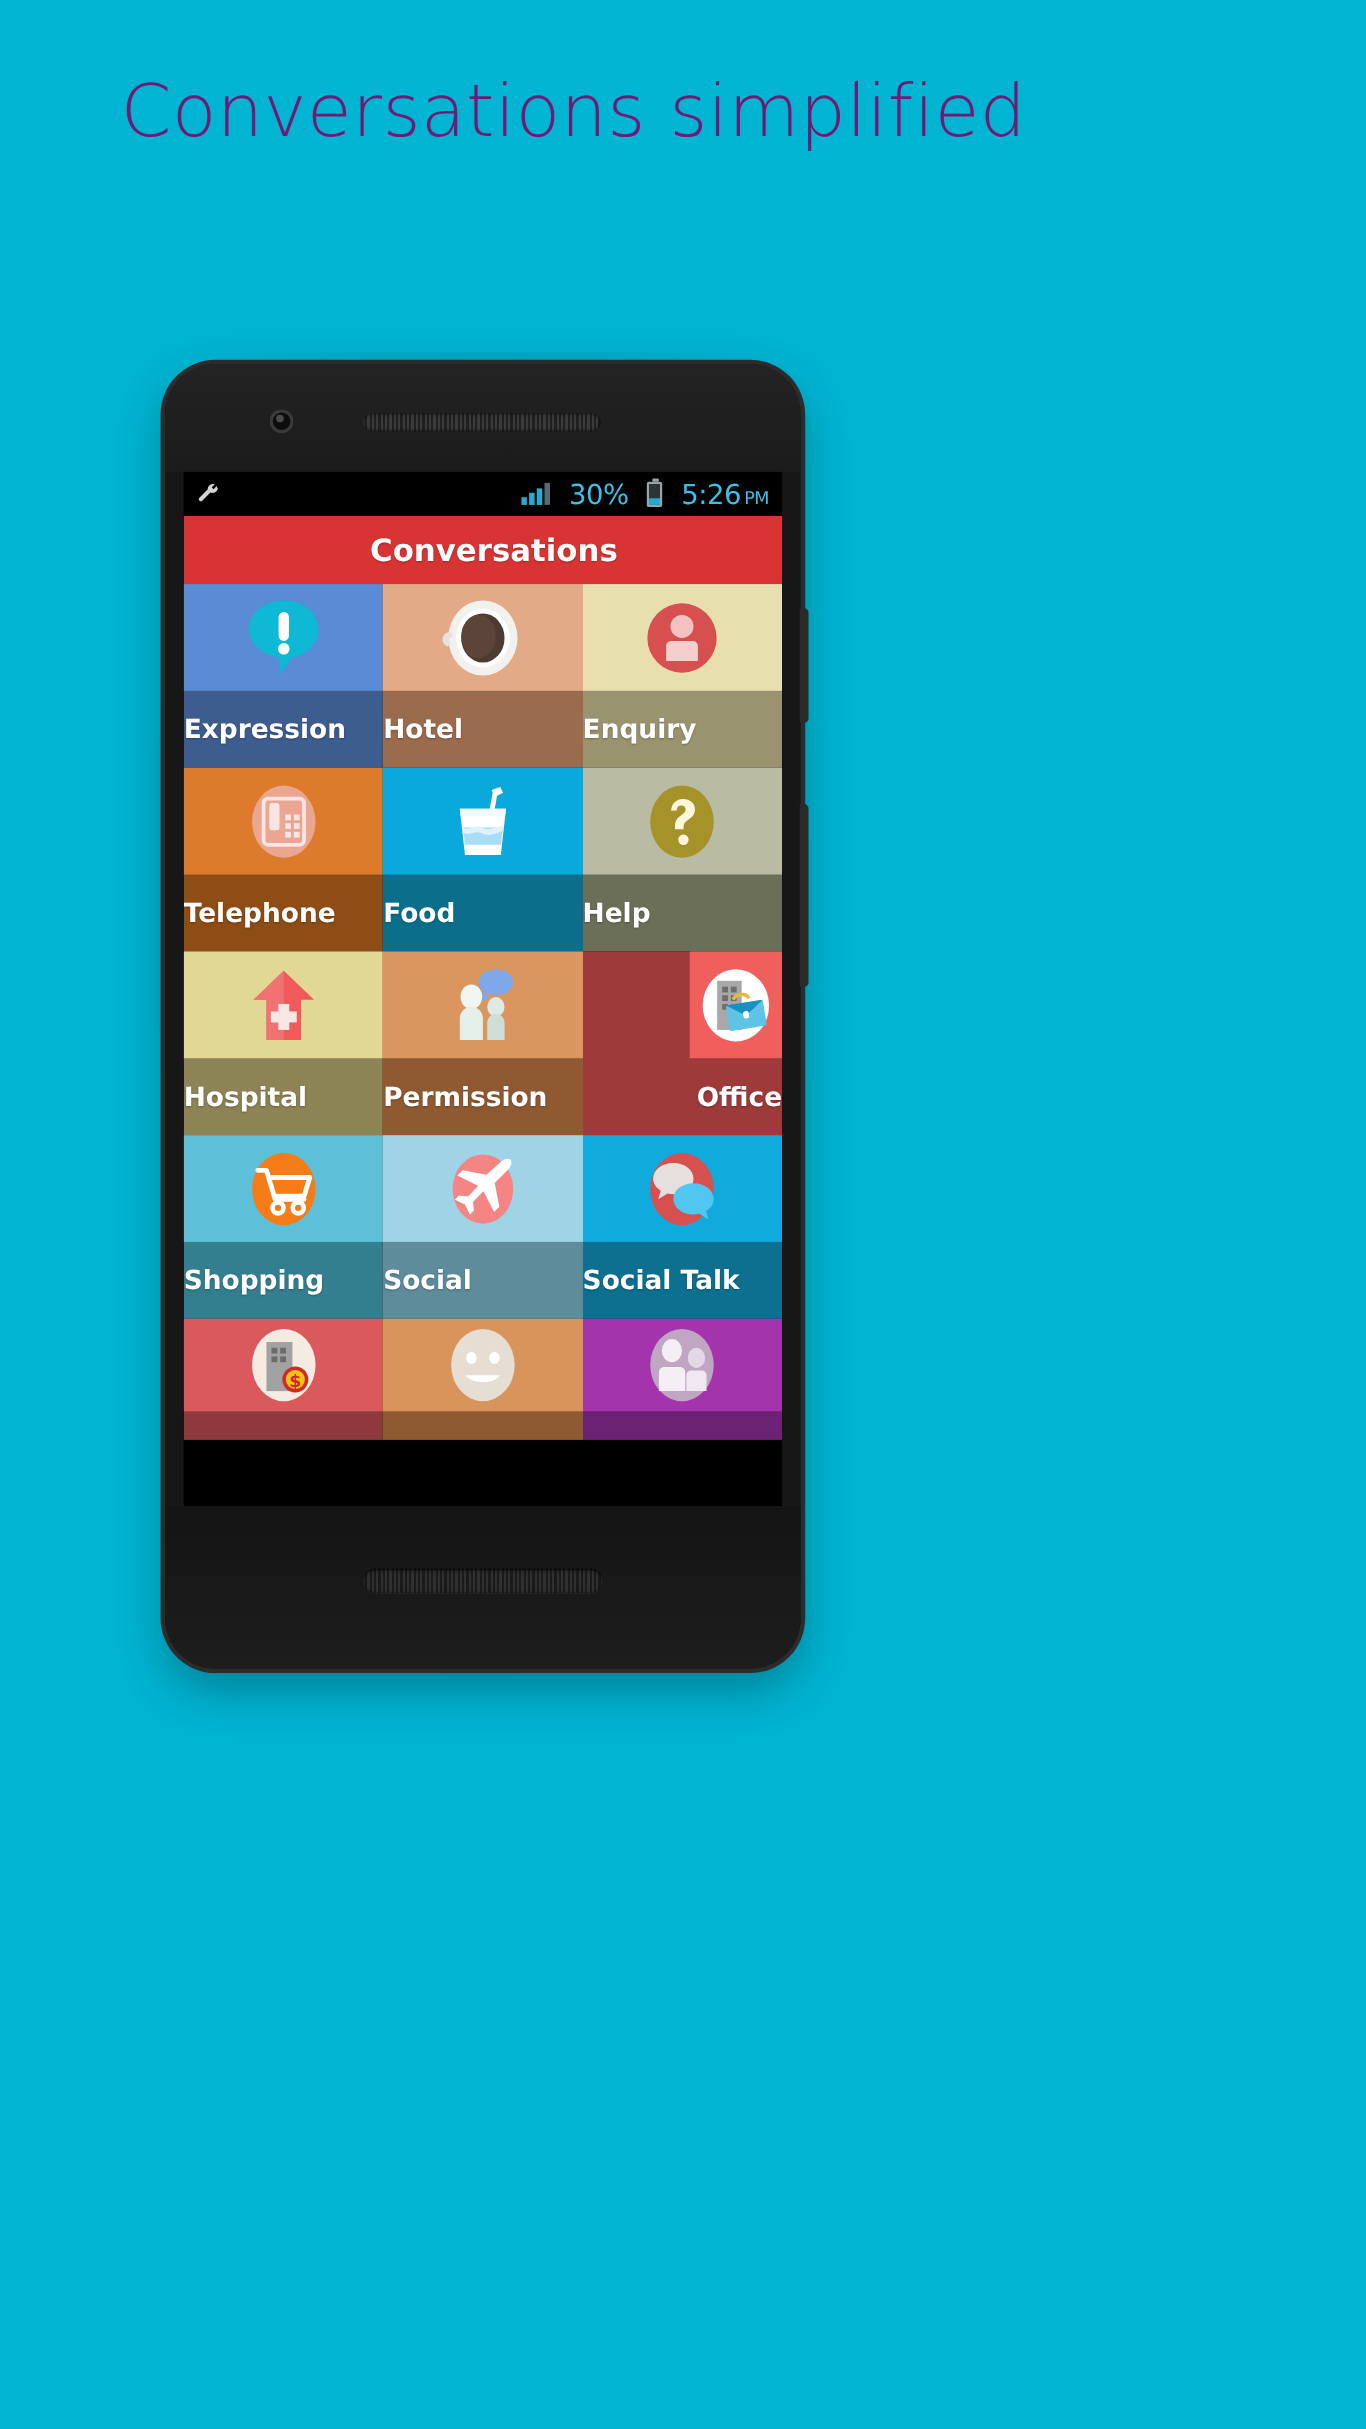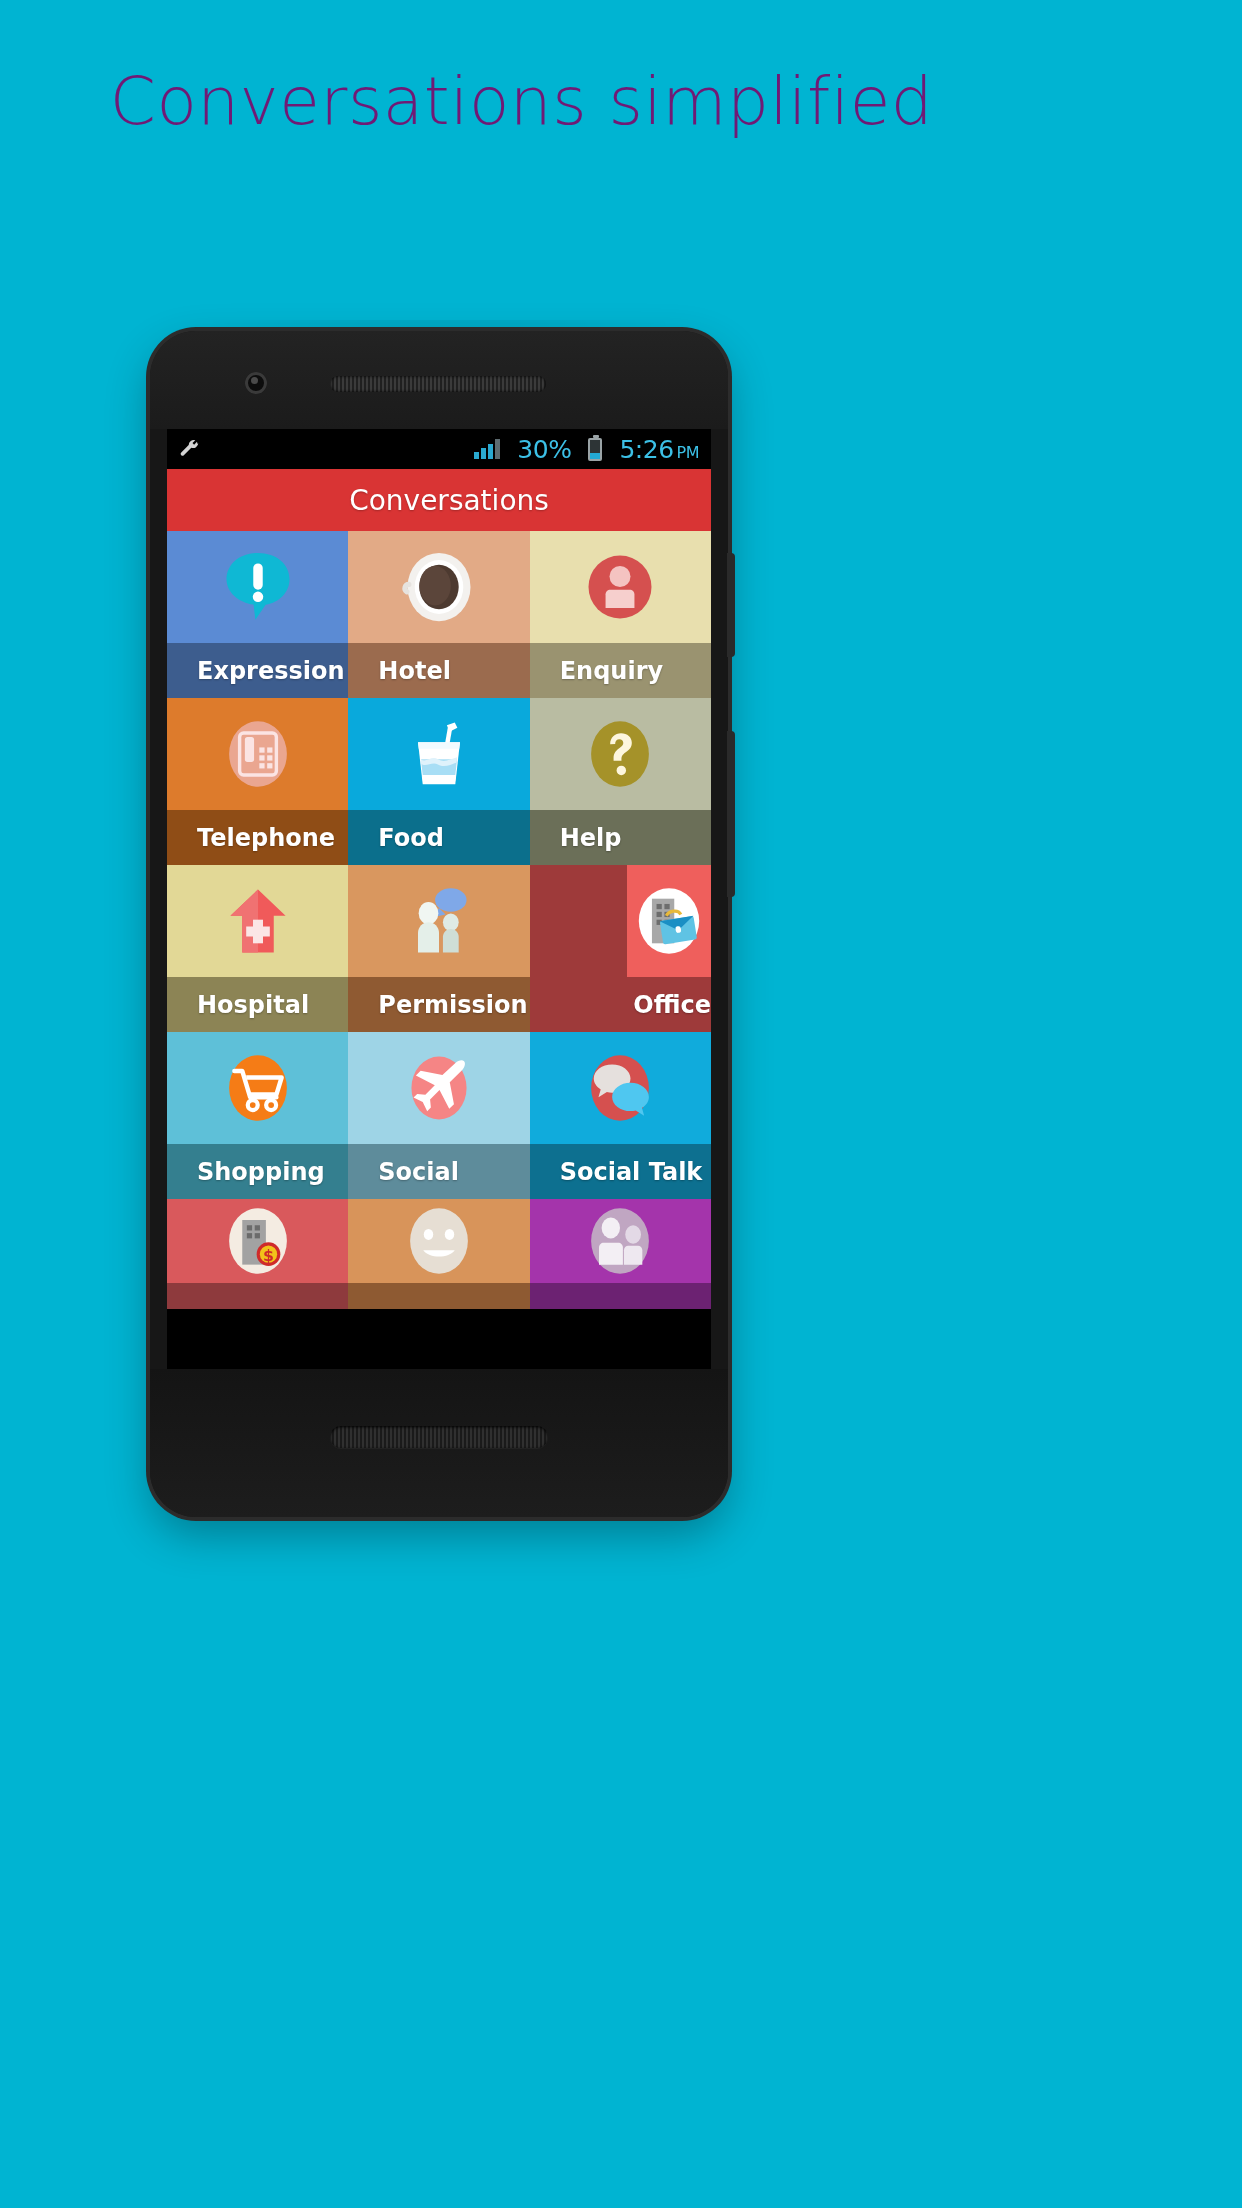--- a/index.html
+++ b/index.html
@@ -100,32 +100,32 @@
   .batt{ position:relative; width:14px; height:23px; border:2px solid #9aa3a6; border-radius:2px; background:#2d3436; }
   .batt:before{ content:""; position:absolute; left:3px; top:-5px; width:6px; height:3px; background:#9aa3a6; border-radius:1px;}
   .batt i{ position:absolute; left:0; bottom:0; width:100%; height:30%; background:#23a9d4; }
   .clock{ font-size:25px; color:#3cc0e6; letter-spacing:-.5px; font-family:"DejaVu Sans", sans-serif;}
   .clock small{ font-size:16px; margin-left:3px; }
 
   
   .appbar{
     height:62px; background:#d93434;
     display:flex; align-items:center; justify-content:center;
-    color:#fff; font-size:28px; font-weight:normal;
+    color:#fff; font-size:28px; font-weight:bold;
     font-family:"DejaVu Sans", sans-serif;
     text-shadow:0 1px 2px rgba(0,0,0,.25);
     padding-left:20px;
   }
 
   
   .grid{ display:grid; grid-template-columns:repeat(3,1fr); }
   .tile{ position:relative; height:167px; display:flex; flex-direction:column; }
   .tile .icon-area{ flex:1; display:flex; align-items:center; justify-content:center; position:relative; }
   .tile .label{
-    height:55px; display:flex; align-items:center; padding-left:30px;
+    height:70px; display:flex; align-items:center; padding-left:0;
     color:#fff; font-size:24px; font-weight:bold;
     font-family:"DejaVu Sans", sans-serif;
     text-shadow:0 1px 2px rgba(0,0,0,.28);
     white-space:nowrap;
   }
   .tile.cut{ height:110px; }
   .tile.cut .stub{ height:26px; }
   svg{ display:block; }
 </style>
 </head>

